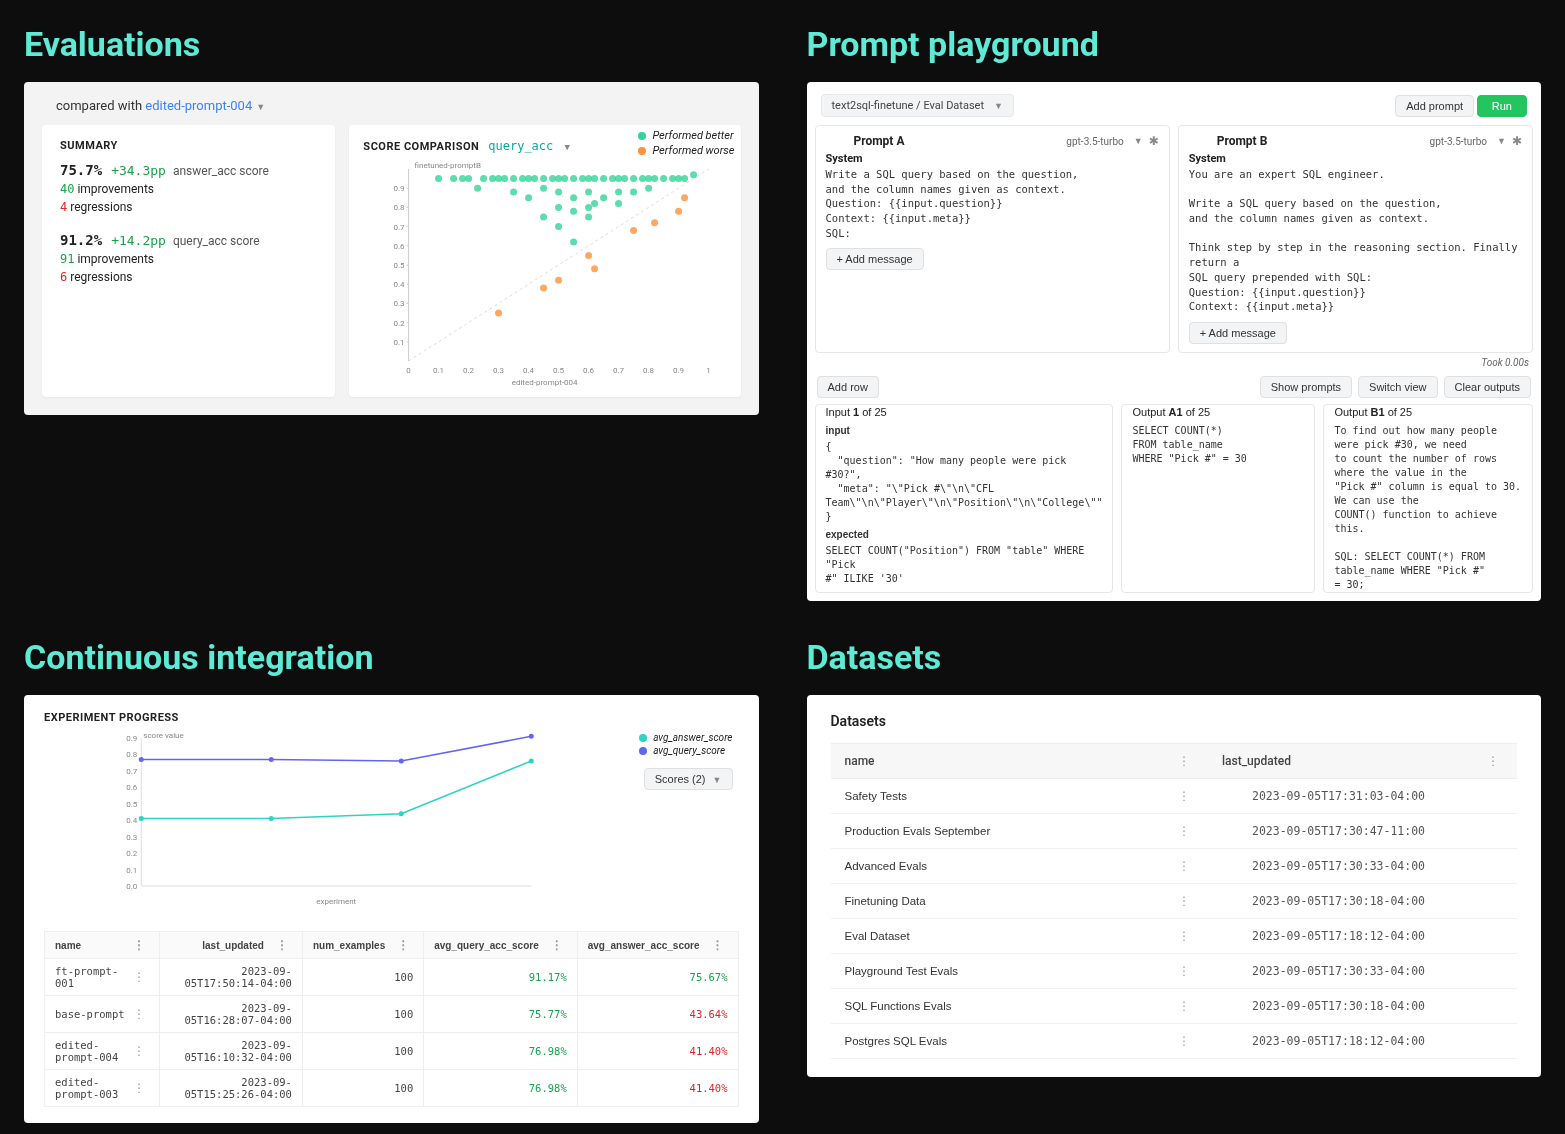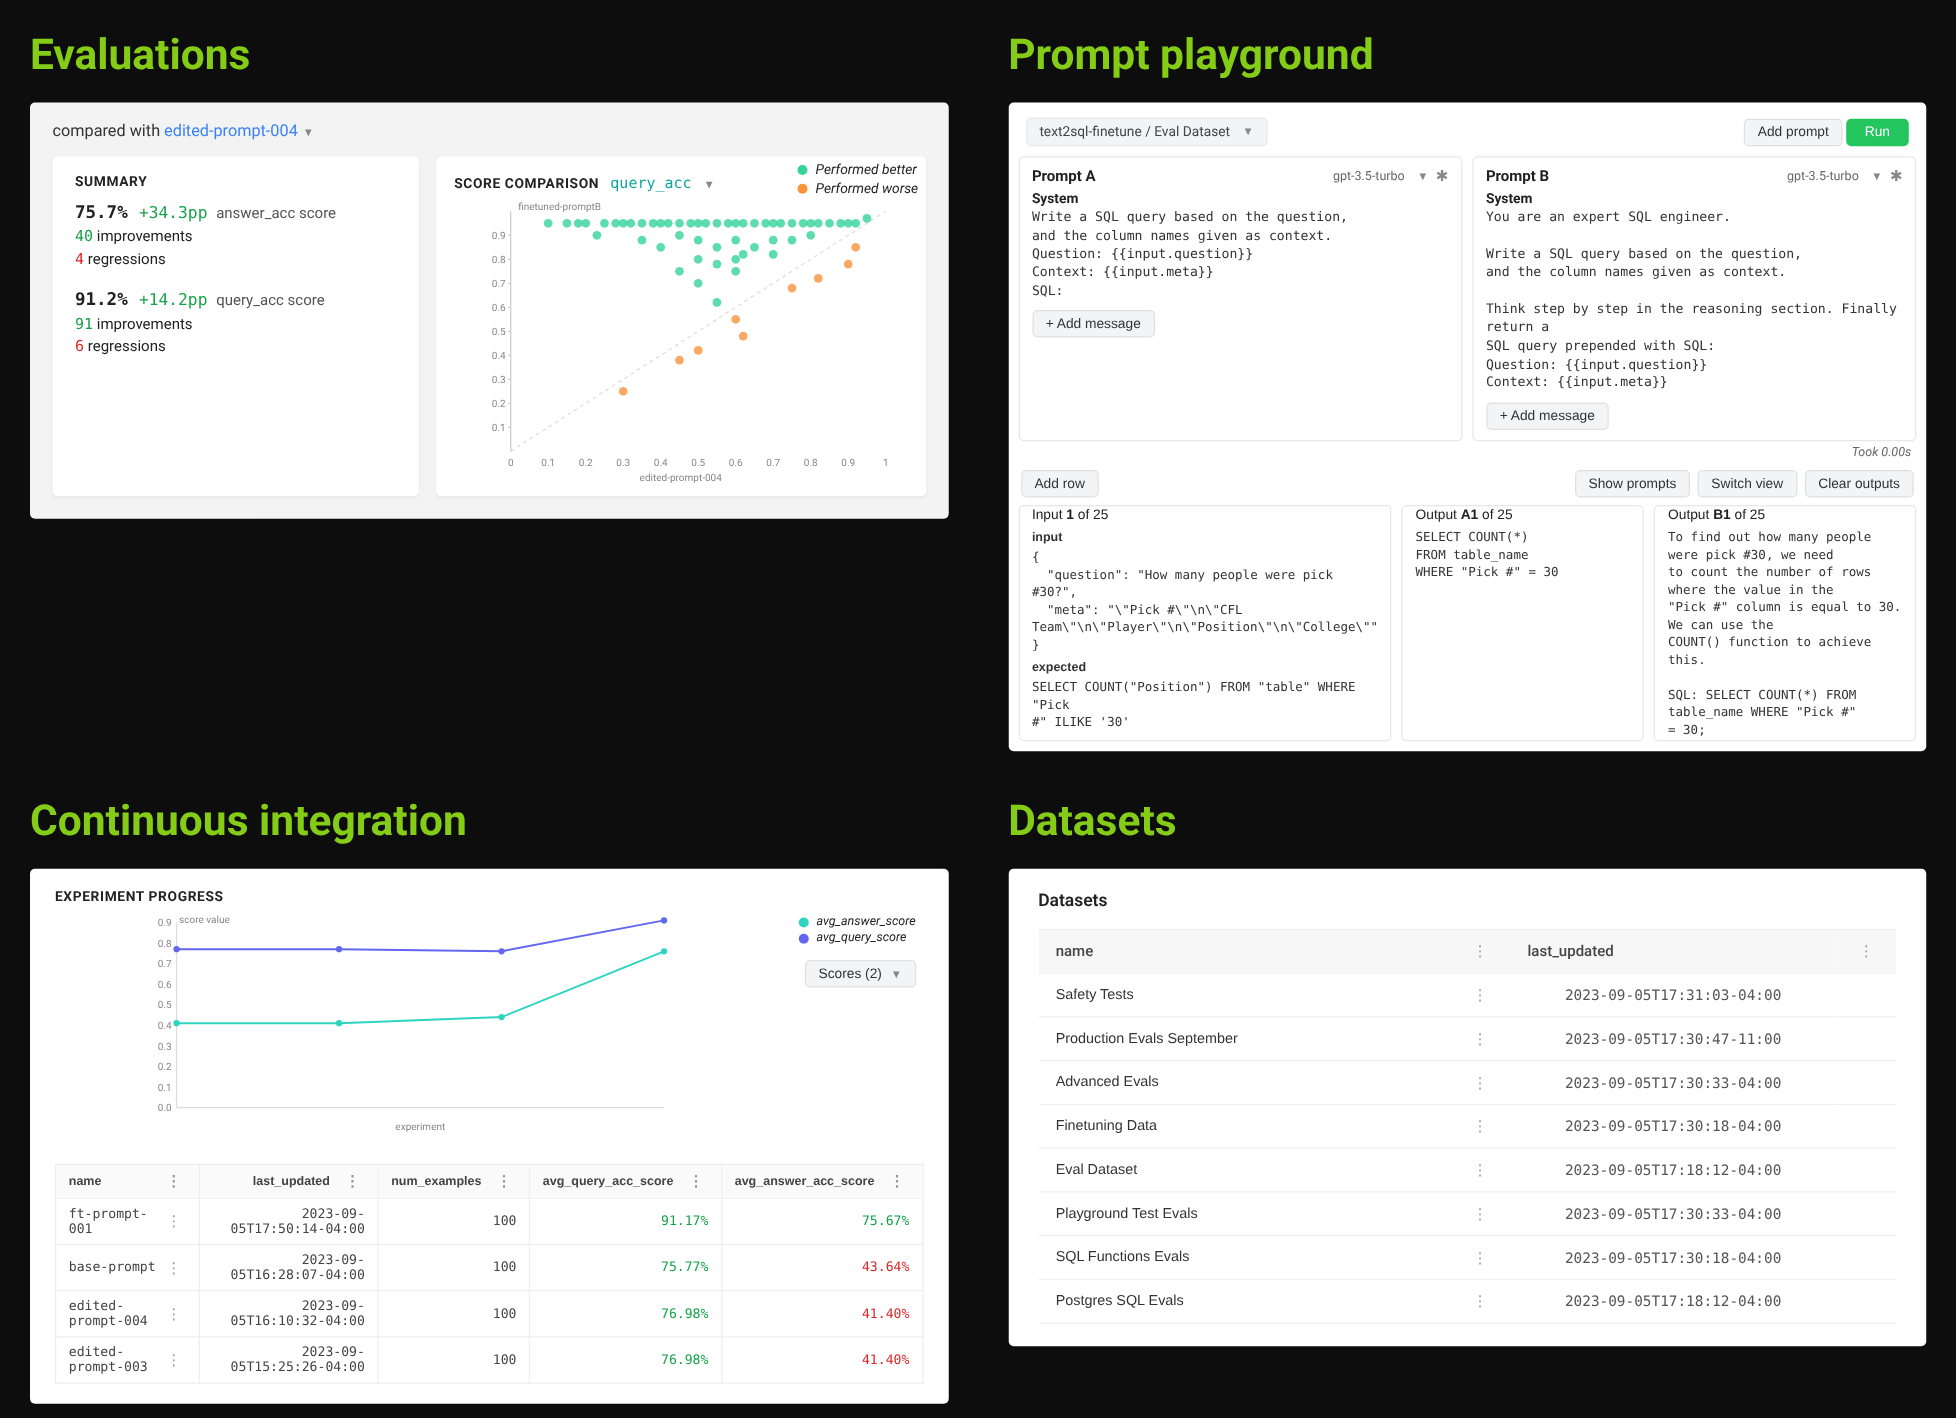--- a/index.html
+++ b/index.html
@@ -12,32 +12,32 @@
   }
   .grid {
     display: grid;
     grid-template-columns: 1fr 1fr;
     gap: 36px 48px;
   }
   .section-title {
     font-size: 34px;
     font-weight: 700;
     margin-bottom: 18px;
-    color: #84cc16;
+    color: #5eead4;
   }
   .panel {
     background: #fff;
     color: #222;
     border-radius: 4px;
     overflow: hidden;
     font-size: 12px;
   }
   
   .eval-panel { background: #f3f3f3; padding: 10px 0 18px; }
-  .eval-compared { padding: 6px 18px 12px; font-size: 13px; color: #333; }
+  .eval-compared { padding: 6px 32px 12px; font-size: 13px; color: #333; }
   .eval-compared a { color: #3b82f6; text-decoration: none; }
   .eval-body { display:flex; gap:14px; padding: 0 18px; }
   .summary-card {
     background:#fff; border-radius:4px; padding:14px 18px; flex:0 0 42%;
     box-shadow: 0 1px 2px rgba(0,0,0,.05);
   }
   .summary-card h4 { font-size:11px; letter-spacing:.5px; font-weight:700; color:#222; margin-bottom:10px;}
   .metric-big { font-family: ui-monospace, Menlo, monospace; font-size:14px; font-weight:700; display:inline; }
   .metric-delta { font-family: ui-monospace, Menlo, monospace; font-size:13px; color:#16a34a; margin-left:6px;}
   .metric-label { font-size:12px; color:#555; margin-left:4px;}
@@ -60,21 +60,21 @@
   
   .pg-panel { padding:8px; font-size:11px; }
   .pg-top { display:flex; justify-content:space-between; align-items:center; padding:4px 6px 8px;}
   .pg-crumb { background:#f3f4f6; border:1px solid #e5e7eb; border-radius:4px; padding:4px 10px; font-size:11px; color:#444; display:inline-flex; align-items:center; gap:6px;}
   .btn { background:#f3f4f6; border:1px solid #e0e0e0; border-radius:4px; padding:4px 10px; font-size:11px; color:#333; cursor:pointer;}
   .btn-run { background:#22c55e; border-color:#22c55e; color:#fff; padding:4px 14px;}
   .pg-prompts { display:flex; gap:8px; }
   .pg-prompt {
     flex:1; border:1px solid #e5e7eb; border-radius:4px; padding:8px 10px;
   }
-  .pg-prompt-head { display:flex; justify-content:space-between; align-items:center; margin-bottom:4px;}
+  .pg-prompt-head { display:flex; justify-content:space-between; align-items:center; margin-bottom:4px;margin-left:28px;}
   .pg-prompt-head b { font-size:12px; }
   .pg-model { font-size:10px; color:#666; display:flex; align-items:center; gap:6px;}
   .pg-sys { font-size:11px; font-weight:700; margin:4px 0 2px;}
   .pg-body { font-family: ui-monospace, Menlo, monospace; font-size:10.5px; color:#333; white-space:pre-wrap; line-height:1.4;}
   .pg-addmsg { margin-top:8px;}
   .pg-took { text-align:right; font-style:italic; font-size:10px; color:#666; padding:4px 4px 2px;}
   .pg-controls { display:flex; justify-content:space-between; padding:6px 2px; align-items:center;}
   .pg-controls .right { display:flex; gap:6px;}
   .pg-outputs { display:flex; gap:8px; }
   .pg-out {

